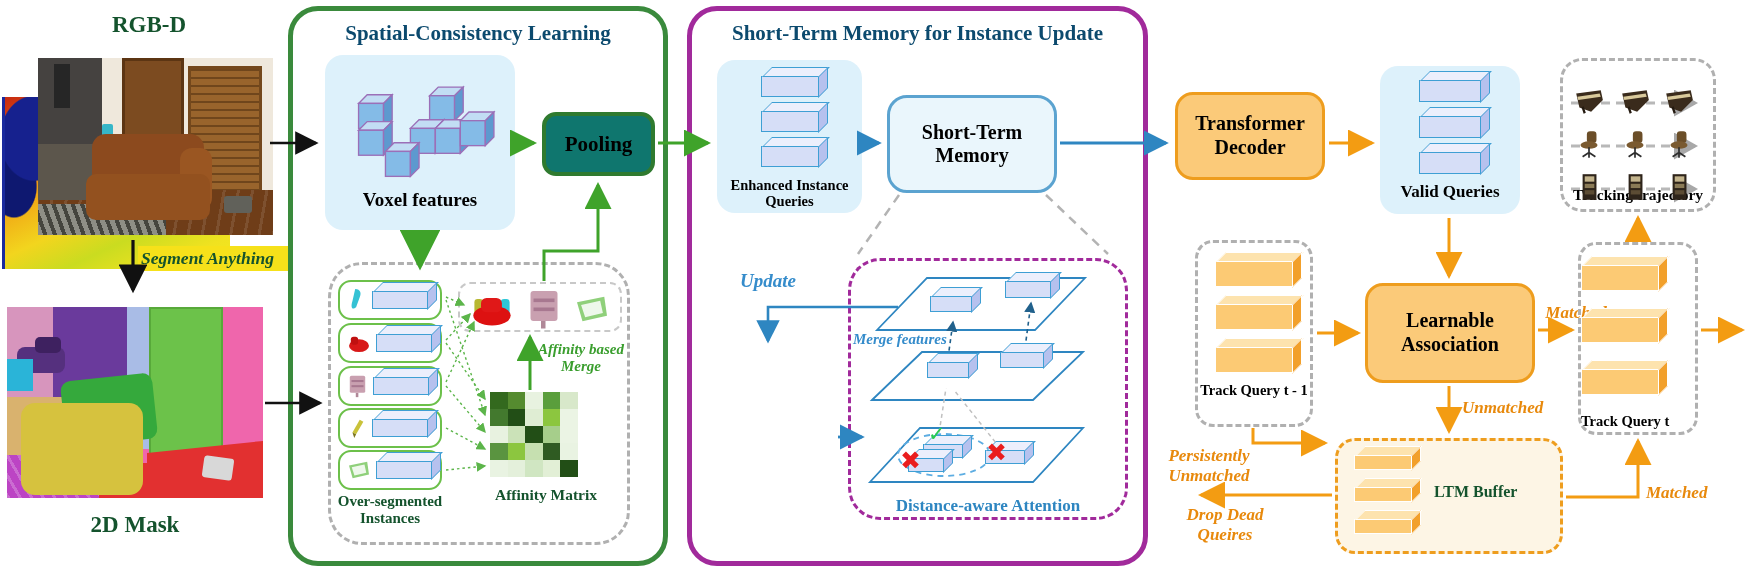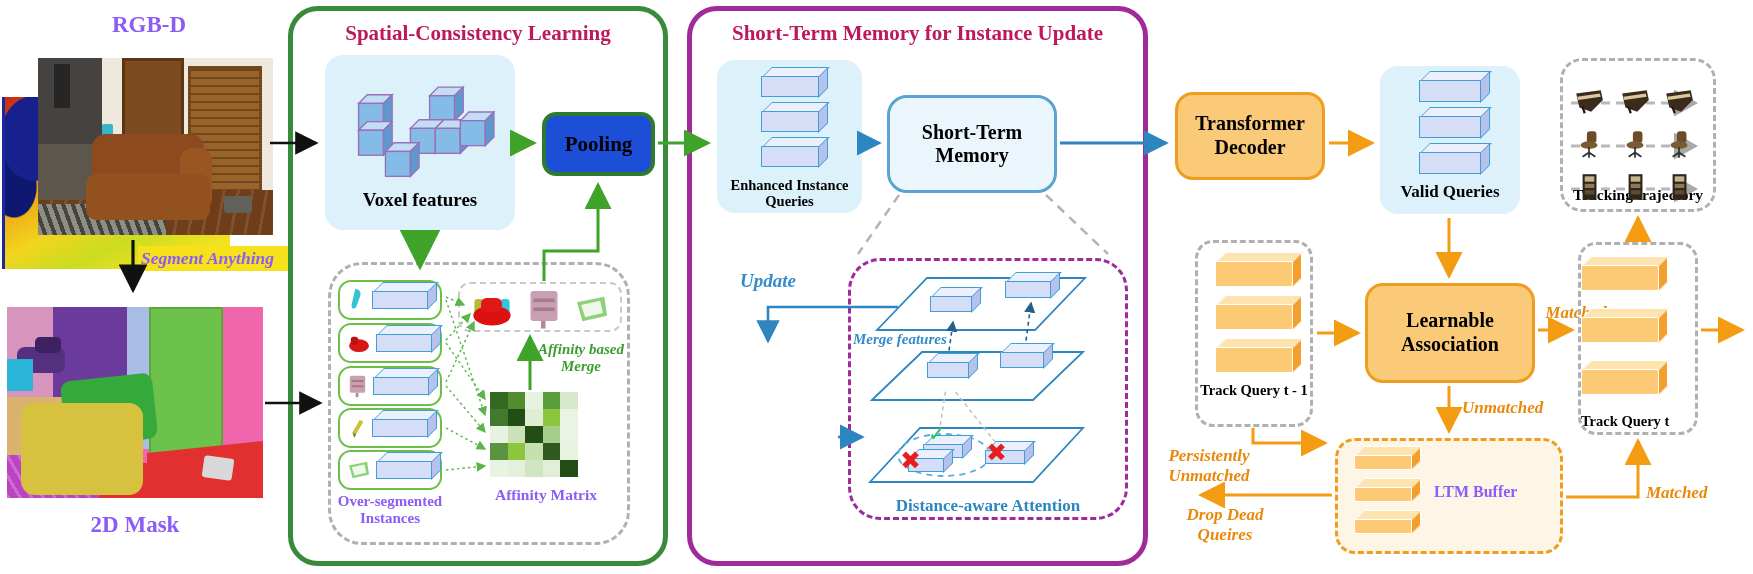--- a/index.html
+++ b/index.html
@@ -5,31 +5,31 @@
   * { box-sizing: border-box; margin: 0; padding: 0; }
   html,body { background:#fff; }
   .canvas { position:relative; width:1753px; height:574px; background:#fff;
             font-family:"Liberation Serif","DejaVu Serif",serif; overflow:hidden; }
   .abs { position:absolute; }
   .panel { position:absolute; border-radius:30px; background:transparent; }
   .p-scl { left:288px; top:6px; width:380px; height:560px; border:5px solid #3a8a3c; }
   .p-stm { left:687px; top:6px; width:461px; height:560px; border:5px solid #a12a9b; }
   .p-ltm { left:1154px; top:6px; width:592px; height:560px; border:5px solid #ee9d1e; }
   .ptitle { position:absolute; top:10px; left:0; width:100%; text-align:center;
-            font-weight:bold; font-size:21px; color:#be185d; }
-  .lbl { position:absolute; font-weight:bold; color:#8b5cf6; line-height:1.15; }
+            font-weight:bold; font-size:21px; color:#0c4a6e; }
+  .lbl { position:absolute; font-weight:bold; color:#14532d; line-height:1.15; }
   .it { font-style:italic; }
   .ctr { text-align:center; }
   .c-green { color:#3a9e2e; } .c-blue { color:#2e86c1; } .c-orange { color:#e8890c; }
 
   
   .bluebox { position:absolute; background:#ddf1fb; border-radius:18px;
              display:flex; flex-direction:column; align-items:center; }
   .pooling { position:absolute; left:542px; top:112px; width:113px; height:64px;
-             background:#1d4ed8; border:4px solid #2f7a2f; border-radius:14px;
+             background:#0f766e; border:4px solid #2f7a2f; border-radius:14px;
              display:flex; align-items:center; justify-content:center;
              font-weight:bold; font-size:21px; }
   .stmbox  { position:absolute; left:887px; top:95px; width:170px; height:98px;
              background:#eaf6fc; border:3.5px solid #5ba3d0; border-radius:20px;
              display:flex; flex-direction:column; align-items:center; justify-content:center;
              font-weight:bold; font-size:20px; line-height:1.15; }
   .orbox   { position:absolute; background:#fbca79; border:3px solid #ee9d1e; border-radius:18px;
              display:flex; flex-direction:column; align-items:center; justify-content:center;
              font-weight:bold; font-size:20px; line-height:1.18; }
   .dashgray   { position:absolute; border:3px dashed #b0b0b0; border-radius:30px; }

